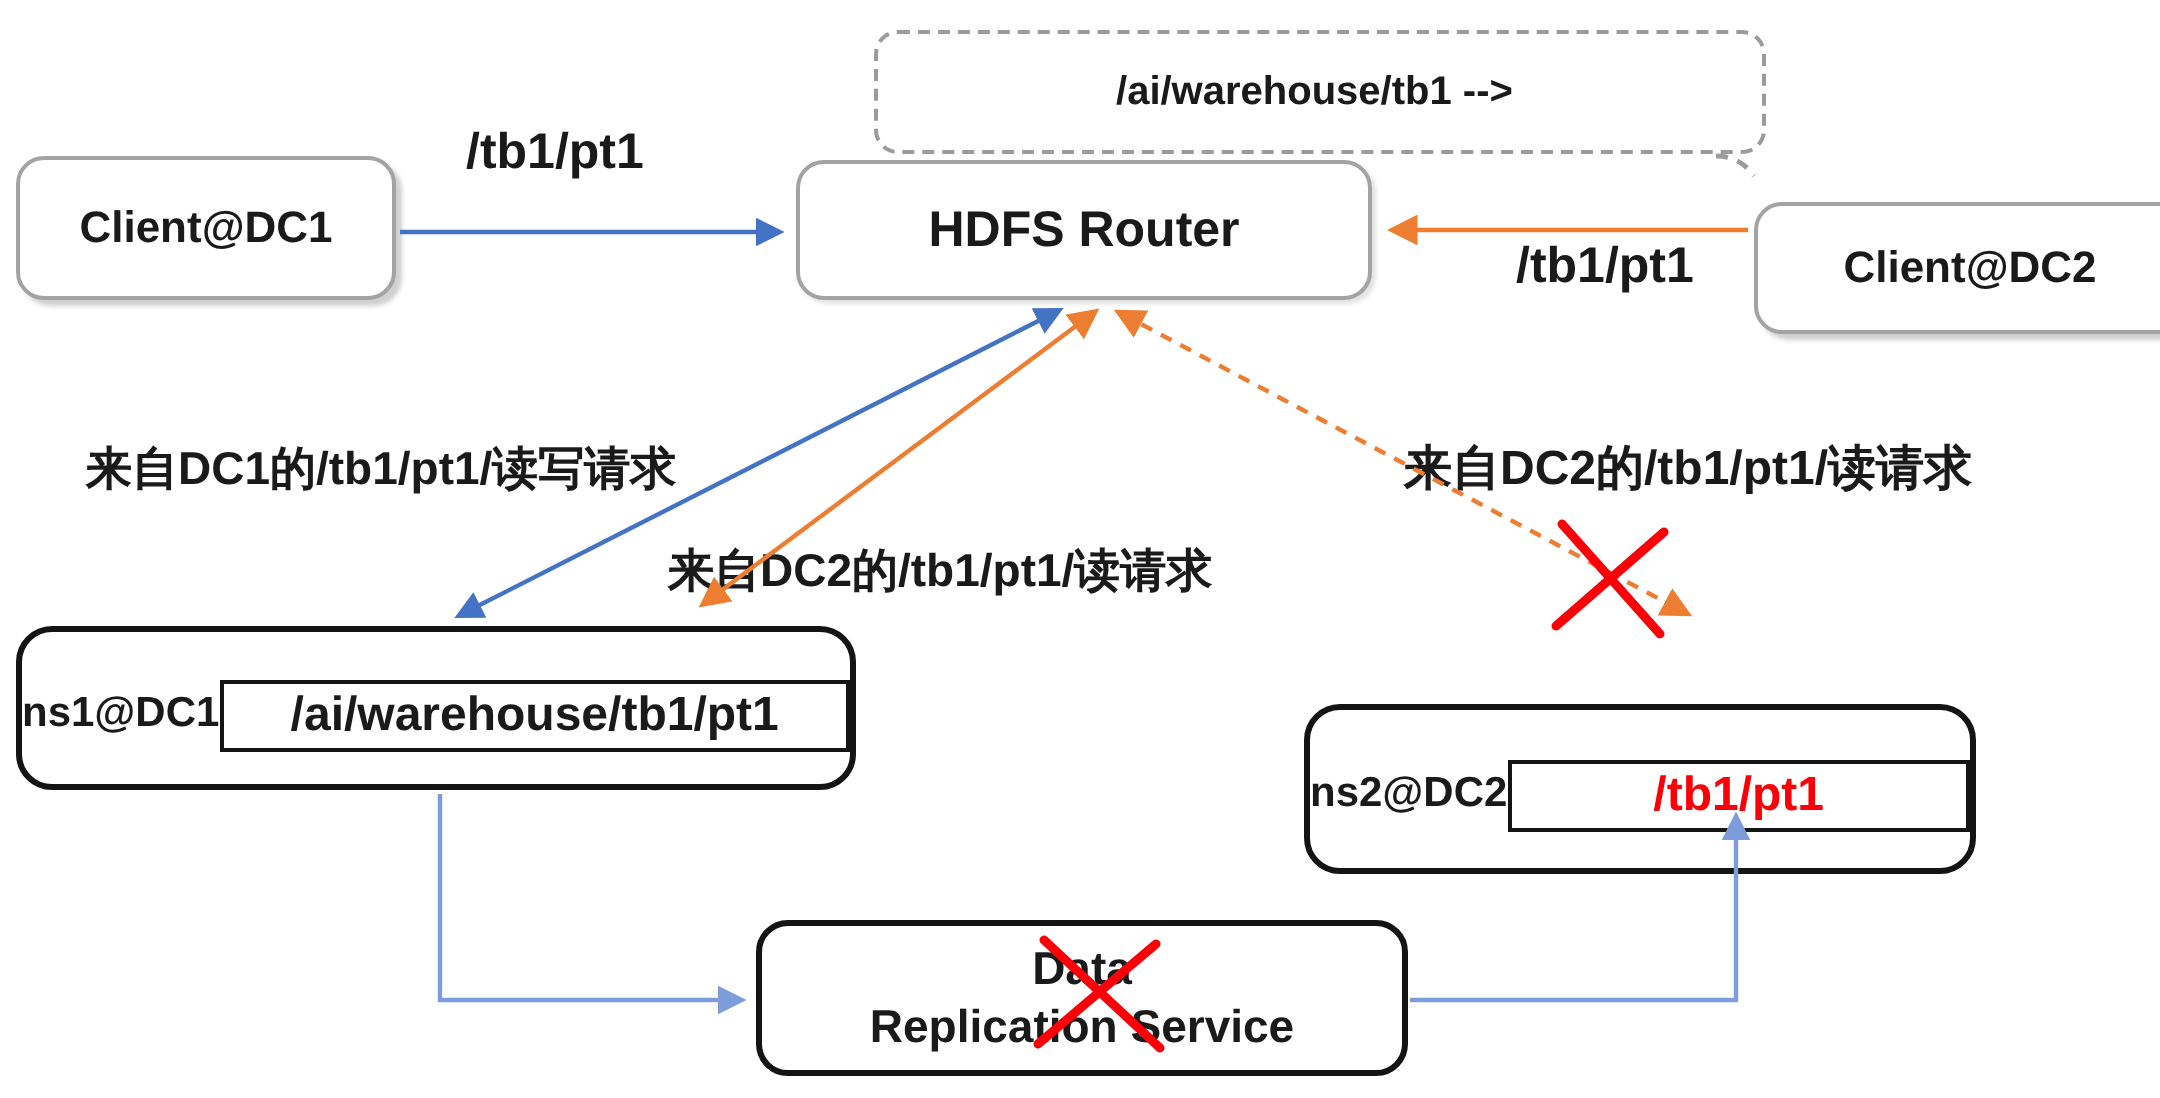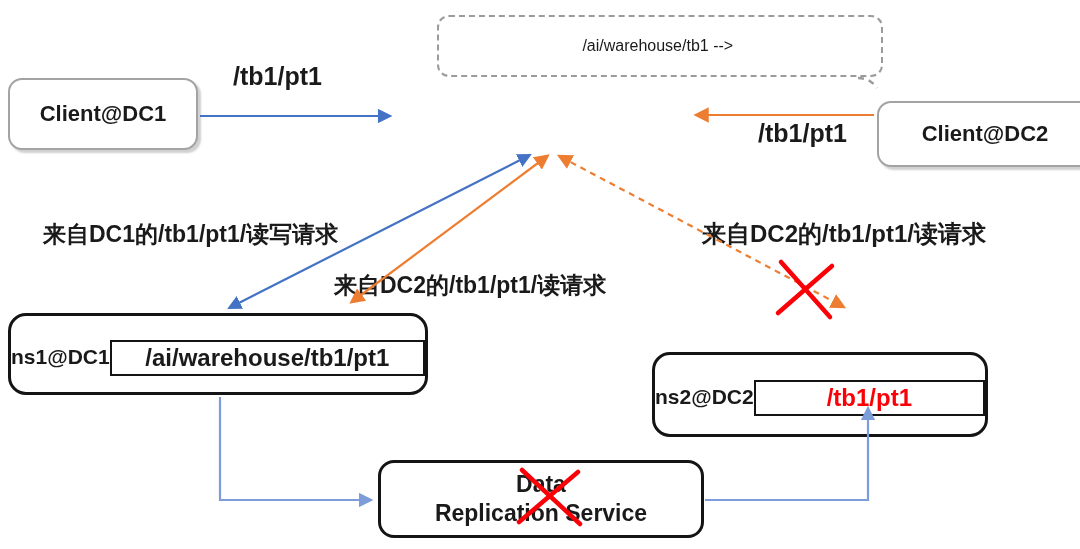--- a/index.html
+++ b/index.html
@@ -7,21 +7,21 @@
     position:relative;width:1080px;height:549px;background:#ffffff;overflow:hidden;
     font-family:"Liberation Sans","DejaVu Sans",sans-serif;color:#1a1a1a;
   }
   .box{position:absolute;background:#ffffff;box-sizing:border-box;display:flex;align-items:center;justify-content:center;}
   .gray-node{border:2.5px solid #a3a3a3;border-radius:14px;box-shadow:3px 3px 2px rgba(170,170,170,.55);font-weight:700;font-size:22px;}
   .client1{left:8px;top:78px;width:190px;height:72px;}
   .router{left:398px;top:80px;width:288px;height:70px;font-size:25px;box-shadow:2px 2px 2px rgba(190,190,190,.45);}
   .client2{left:877px;top:101px;width:216px;height:66px;}
   .note{
     left:437px;top:15px;width:446px;height:62px;border:2.5px dashed #9b9b9b;border-radius:12px;
-    font-size:16px;font-weight:400;white-space:pre;box-shadow:none;
+    font-size:20px;font-weight:700;white-space:pre;box-shadow:none;
   }
   .red{color:#fb0007;}
   .black-node{border:3px solid #141414;border-radius:18px;flex-direction:row;justify-content:flex-start;padding-top:5px;}
   .ns1{left:8px;top:313px;width:420px;height:82px;}
   .ns2{left:652px;top:315px;width:336px;height:85px;margin-top:37px;}
   .ns-title{font-size:21px;font-weight:700;line-height:30px;}
   .path-box{
     border:2.5px solid #141414;background:#fff;box-sizing:border-box;margin-top:2px;
     width:85%;height:36px;display:flex;align-items:center;justify-content:center;
     font-size:24px;font-weight:700;white-space:pre;
@@ -39,20 +39,23 @@
 <div class="canvas">
 
   <div class="box gray-node note">
     <span>/ai/warehouse/tb1 --&gt; </span>
   </div>
 
   <div class="box gray-node client1">
     <span>Client@DC1</span>
   </div>
 
+  <div class="box gray-node router">
+    <span>HDFS Router</span>
+  </div>
 
   <div class="box gray-node client2">
     <span>Client@DC2</span>
   </div>
 
   <div class="box black-node ns1">
     <div class="ns-title">ns1@DC1</div>
     <div class="path-box">
       <span>/ai/warehouse/tb1/pt1</span>
     </div>

